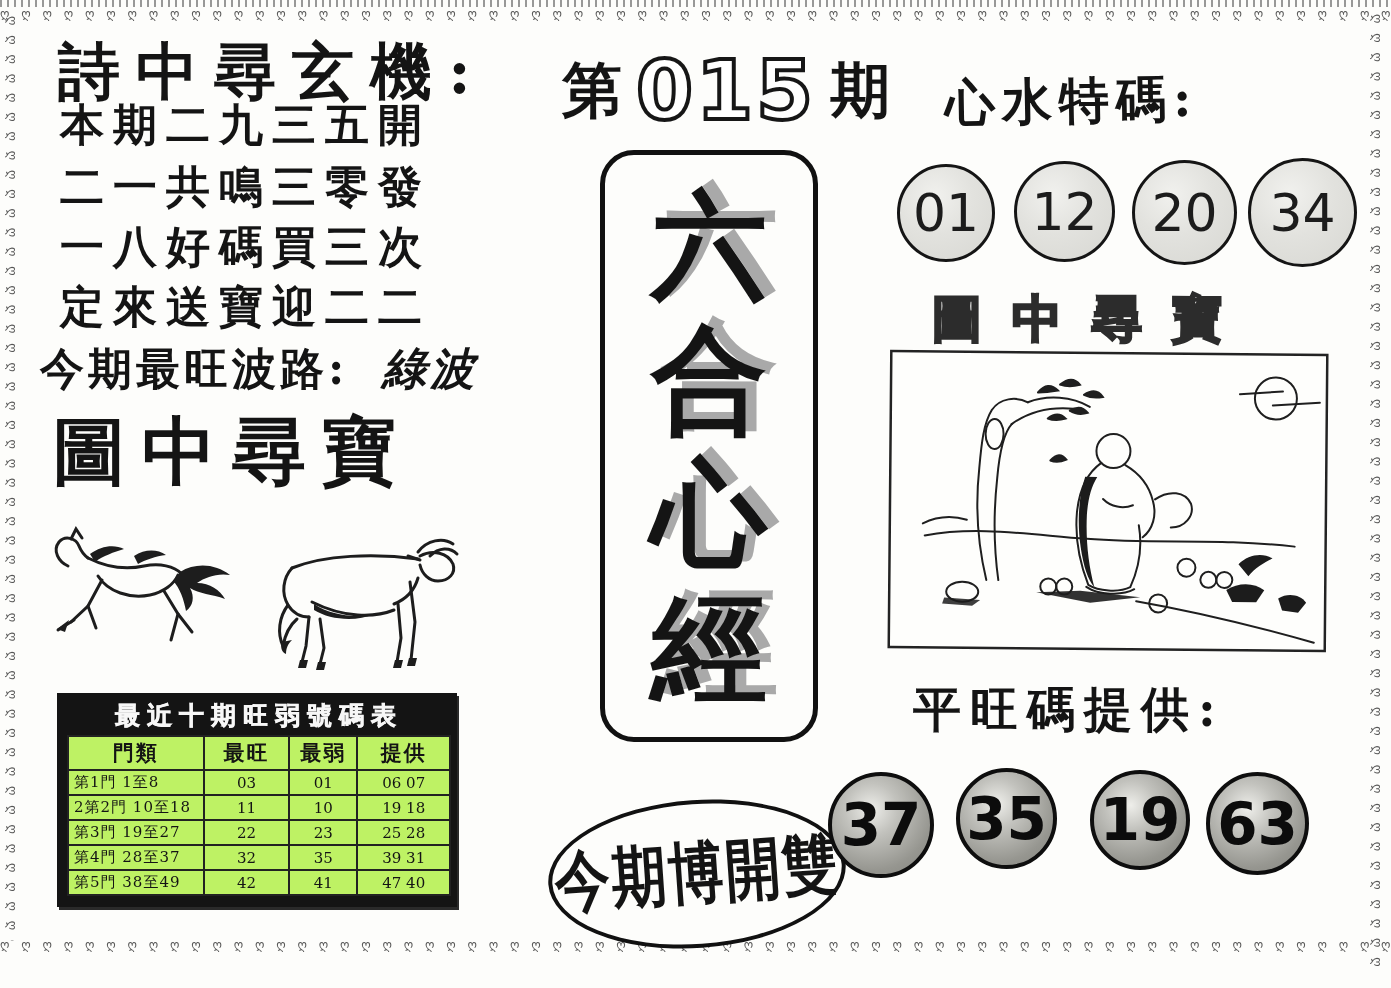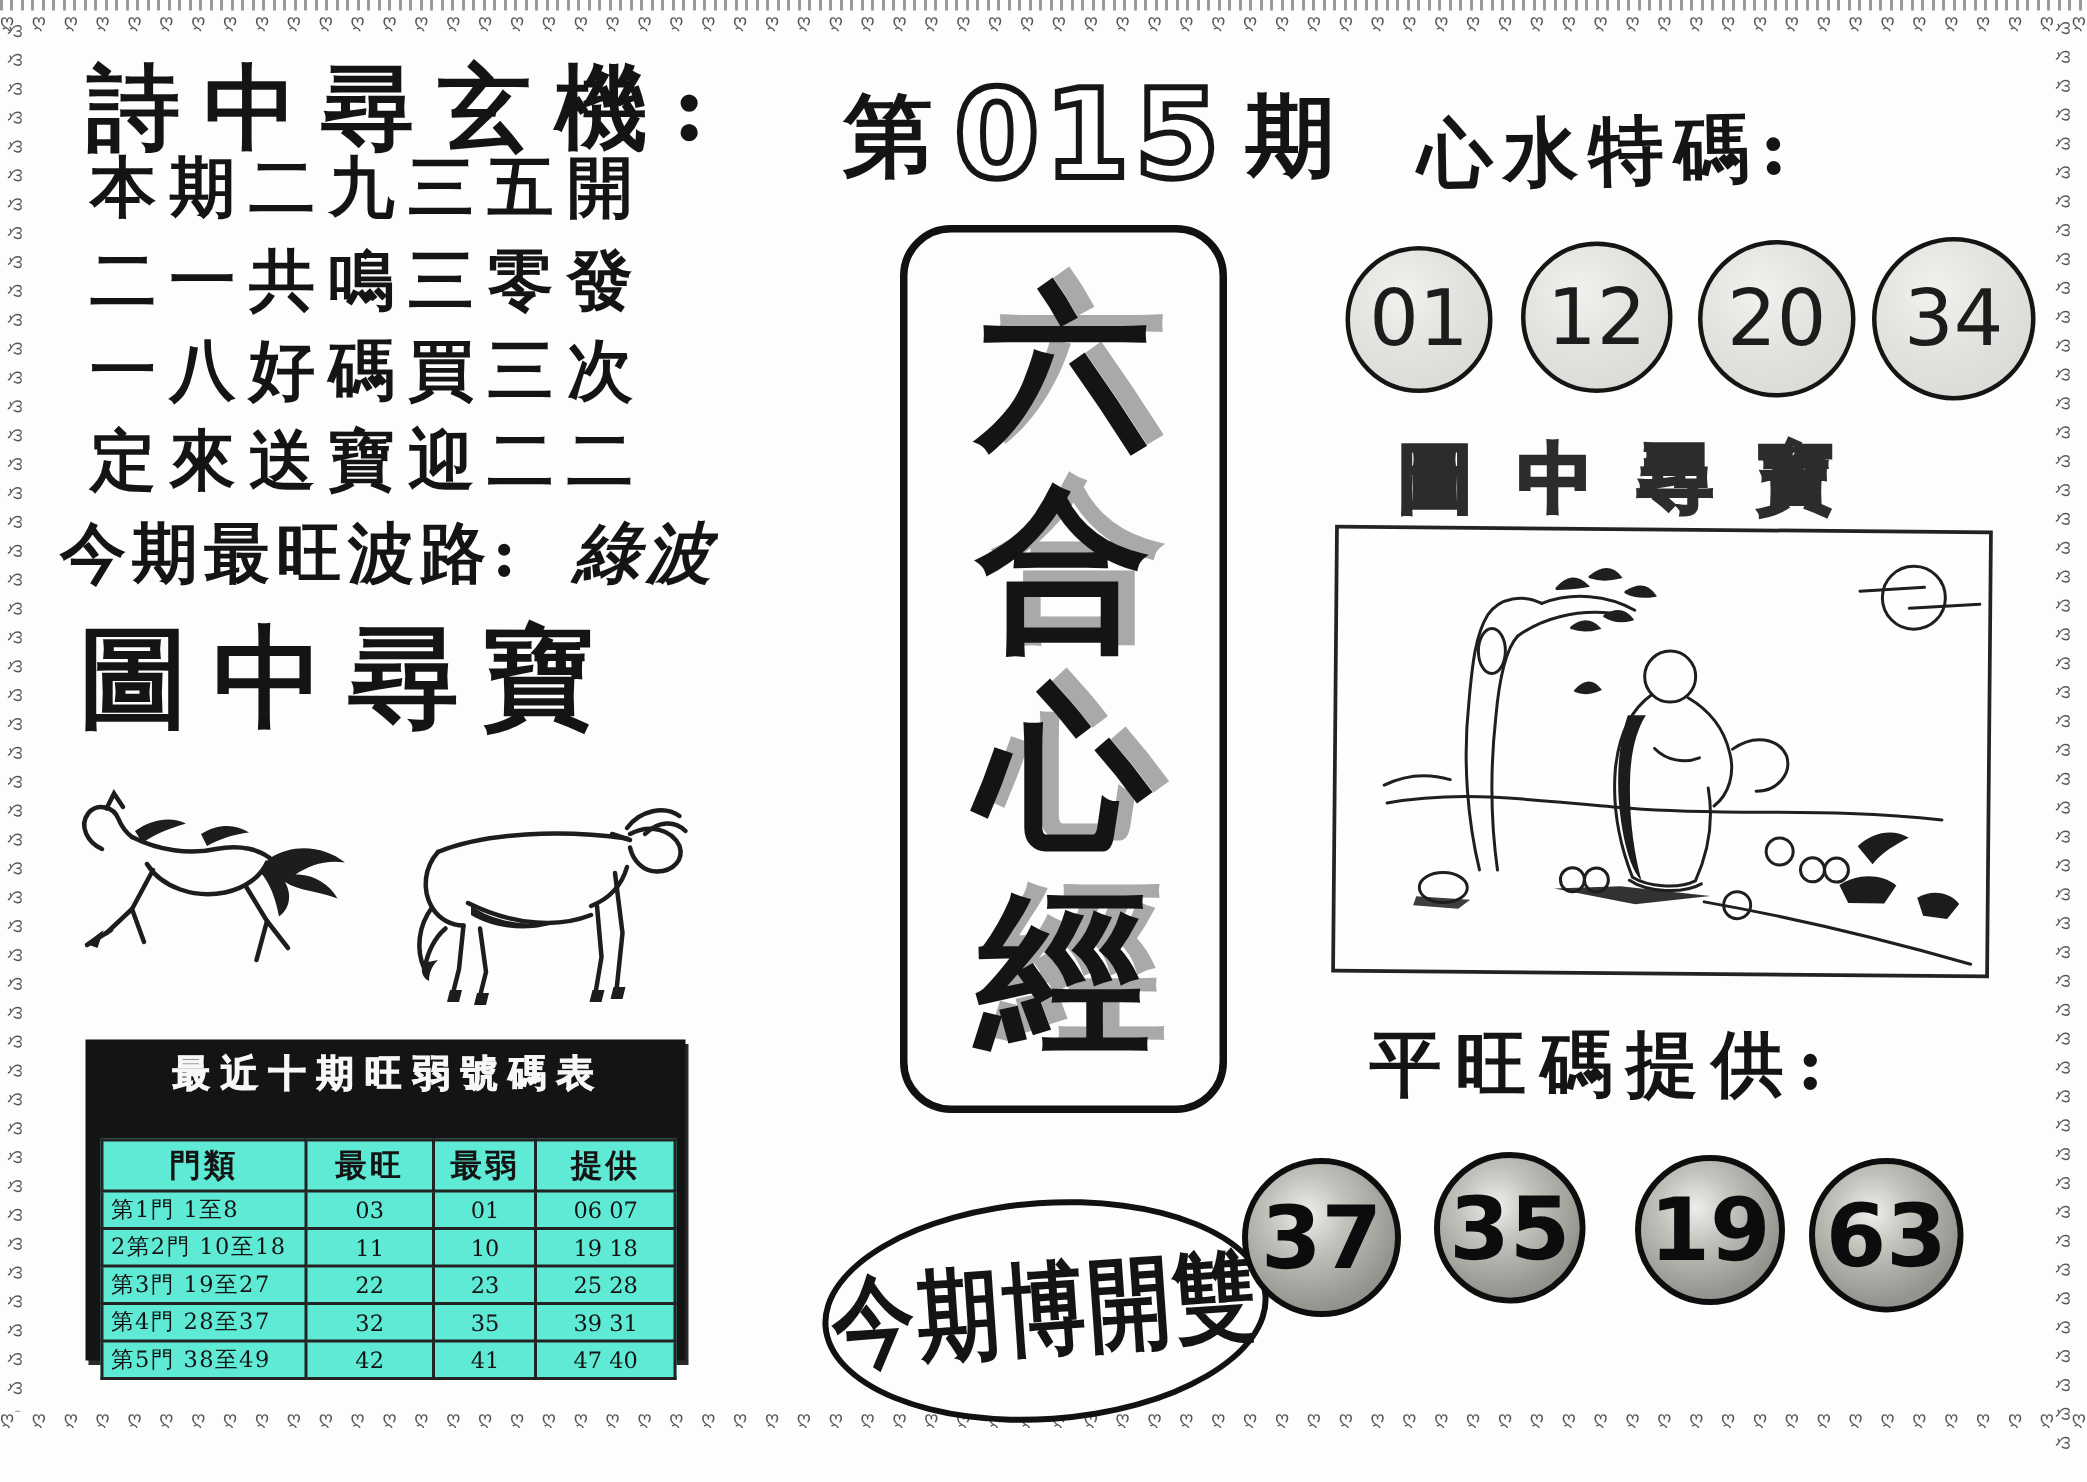--- a/index.html
+++ b/index.html
@@ -28,21 +28,21 @@
   .zodiac-title { position:absolute; left:52px; top:403px; font-size:74px; font-weight:800; letter-spacing:16px; }
 
   .horse-art { position:absolute; left:38px;  top:512px; }
   .ox-art    { position:absolute; left:252px; top:520px; }
 
   
   .tbl-wrap { position:absolute; left:57px; top:693px; width:400px; height:214px;
               background:#141414; padding:4px 6px 10px 10px; box-shadow:2px 3px 0 #2a2a2a; }
   .tbl-title { color:#f7f7f7; text-align:center; font-size:25px; font-weight:700; letter-spacing:7px;
                height:38px; line-height:38px; -webkit-text-stroke:.6px #f7f7f7; }
-  table.stats { width:100%; border-collapse:collapse; background:#5eead4;margin-top:24px; }
+  table.stats { width:100%; border-collapse:collapse; background:#bef264; }
   table.stats th, table.stats td { border:2px solid #222; }
   table.stats th { font-size:21px; font-weight:900; height:34px; letter-spacing:2px; }
   table.stats td { font-size:15px; height:25px; text-align:center; font-family:"DejaVu Serif", serif; }
   table.stats td.cat { text-align:left; padding-left:5px; letter-spacing:1px; }
   .c1{width:135px;} .c2{width:85px;} .c3{width:68px;} .c4{width:92px;}
 
   
   .issue-row { position:absolute; left:562px; top:50px; display:flex; align-items:center; }
   .issue-cn  { font-size:60px; font-weight:900; }
   .issue-num { font-family:"DejaVu Sans", sans-serif; font-size:82px; font-weight:800; color:#fff;

